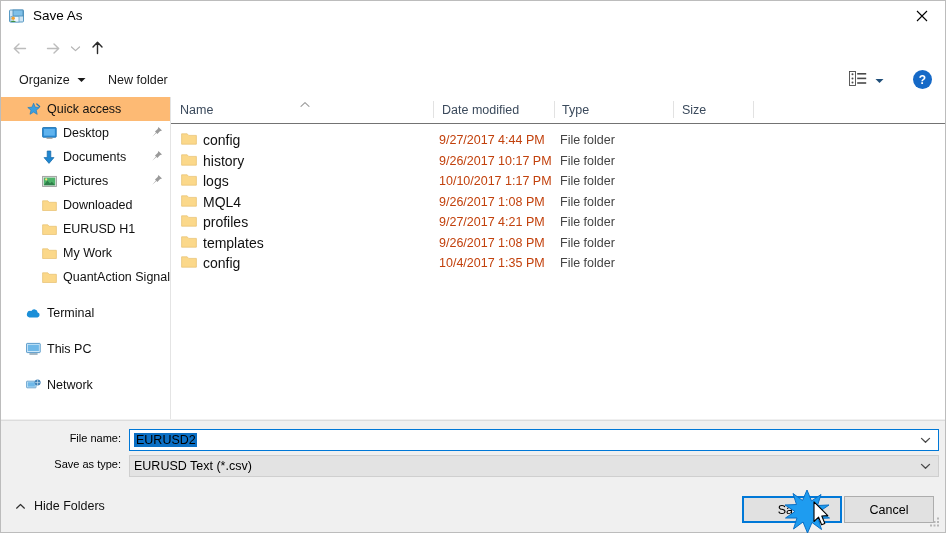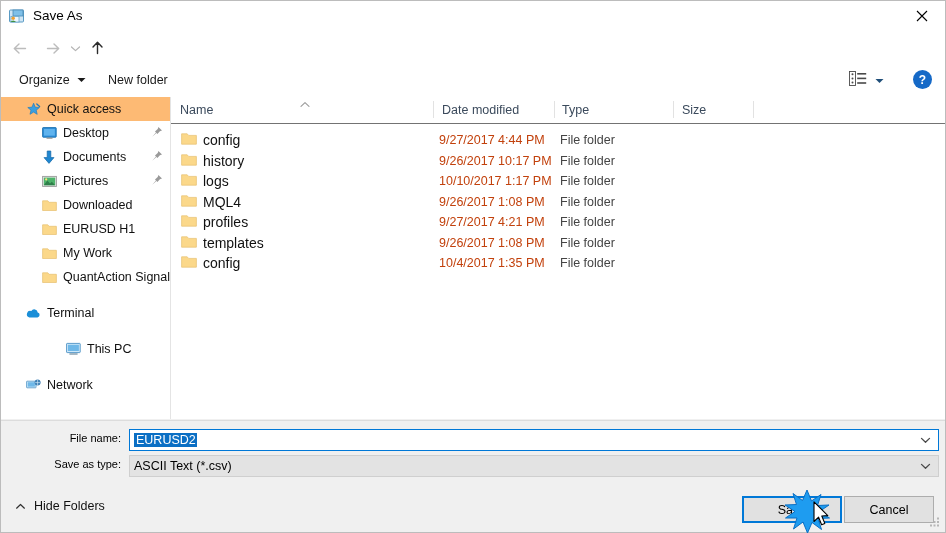--- a/index.html
+++ b/index.html
@@ -76,21 +76,21 @@
 
   
   .form-area{position:absolute;left:0;top:419px;width:944px;height:70px;background:#f0f0f0;border-top:1px solid #dcdcdc;}
   .lbl{position:absolute;font-size:11px;color:#000;text-align:right;}
   .lbl-name{left:0;top:11px;width:120px;}
   .lbl-type{left:0;top:37px;width:120px;}
   .field{position:absolute;left:128px;height:22px;box-sizing:border-box;display:flex;align-items:center;}
   .field-name{top:8px;width:810px;background:#fff;border:1px solid #0078d7;}
   .field-type{top:34px;width:810px;background:#e3e3e3;border:1px solid #cfcfcf;}
   .field .val{flex:1 1 auto;padding-left:4px;font-size:12.5px;color:#000;white-space:nowrap;overflow:hidden;}
-  .field-name .val .sel{background:#0b6fc4;color:#ffffff;padding:1px 1px 1px 2px;}
+  .field-name .val .sel{background:#0b6fc4;color:#000000;padding:1px 1px 1px 2px;}
   .field .chev{flex:0 0 auto;width:26px;display:flex;align-items:center;justify-content:center;border-left:1px solid transparent;}
 
   
   .footer{position:absolute;left:0;top:489px;width:944px;height:42px;background:#f0f0f0;}
   .hide-folders{position:absolute;left:14px;top:9px;display:flex;align-items:center;font-size:12.5px;color:#111;}
   .hf-caret{margin-right:8px;display:flex;align-items:center;}
   .btn{position:absolute;top:6px;height:27px;box-sizing:border-box;display:flex;align-items:center;justify-content:center;font-size:12.5px;color:#000;background:#e1e1e1;border:1px solid #adadad;}
   .btn-save{left:741px;width:100px;border:2px solid #0078d7;background:#e1e1e1;}
   .btn-cancel{left:843px;width:90px;}
   .grip{position:absolute;right:4px;bottom:3px;width:13px;height:13px;}
@@ -321,21 +321,21 @@
       <span class="nicon">
         <svg width="16" height="12" viewBox="0 0 16 12">
           <path d="M4.3 10.4 h8.2 a2.5 2.5 0 0 0 0.2 -4.9 a3.5 3.5 0 0 0 -6.4 -1.6 a2.8 2.8 0 0 0 -2 6.5 z" fill="#1b8fd8"></path>
         </svg>
       </span>
       <span class="nlabel">Terminal</span>
     </div>
 
     <div class="gap"></div>
 
-    <div class="nav-row indent0" style="padding-left:24px;margin-left:40px;">
+    <div class="nav-row indent0" style="padding-left:24px;">
       <span class="nicon">
         <svg width="15" height="14" viewBox="0 0 15 14">
           <rect x="0.6" y="1.4" width="13.6" height="9.2" rx="0.6" fill="#d8eefb" stroke="#4a90c4" stroke-width="0.9"></rect>
           <rect x="1.9" y="2.7" width="11" height="6.4" fill="#6fb8e8"></rect>
           <rect x="3.4" y="11.4" width="8.2" height="1.2" fill="#6f8ea0"></rect>
         </svg>
       </span>
       <span class="nlabel">This PC</span>
     </div>
 
@@ -474,21 +474,21 @@
       <span class="val"><span class="sel">EURUSD2</span></span>
       <span class="chev">
         <svg width="11" height="8" viewBox="0 0 11 8">
             <path d="M1.5 2.4 L5.5 6.2 L9.5 2.4" stroke="#4a4a4a" stroke-width="1.3" fill="none" stroke-linecap="round" stroke-linejoin="round"></path>
           </svg>
       </span>
     </div>
 
     <div class="lbl lbl-type">Save as type:</div>
     <div class="field field-type">
-      <span class="val">ASCII Text (*.csv)</span>
+      <span class="val">EURUSD Text (*.csv)</span>
       <span class="chev">
         <svg width="11" height="8" viewBox="0 0 11 8">
             <path d="M1.5 2.4 L5.5 6.2 L9.5 2.4" stroke="#4a4a4a" stroke-width="1.3" fill="none" stroke-linecap="round" stroke-linejoin="round"></path>
           </svg>
       </span>
     </div>
   </div>
 
   <div class="footer">
     <div class="hide-folders">

